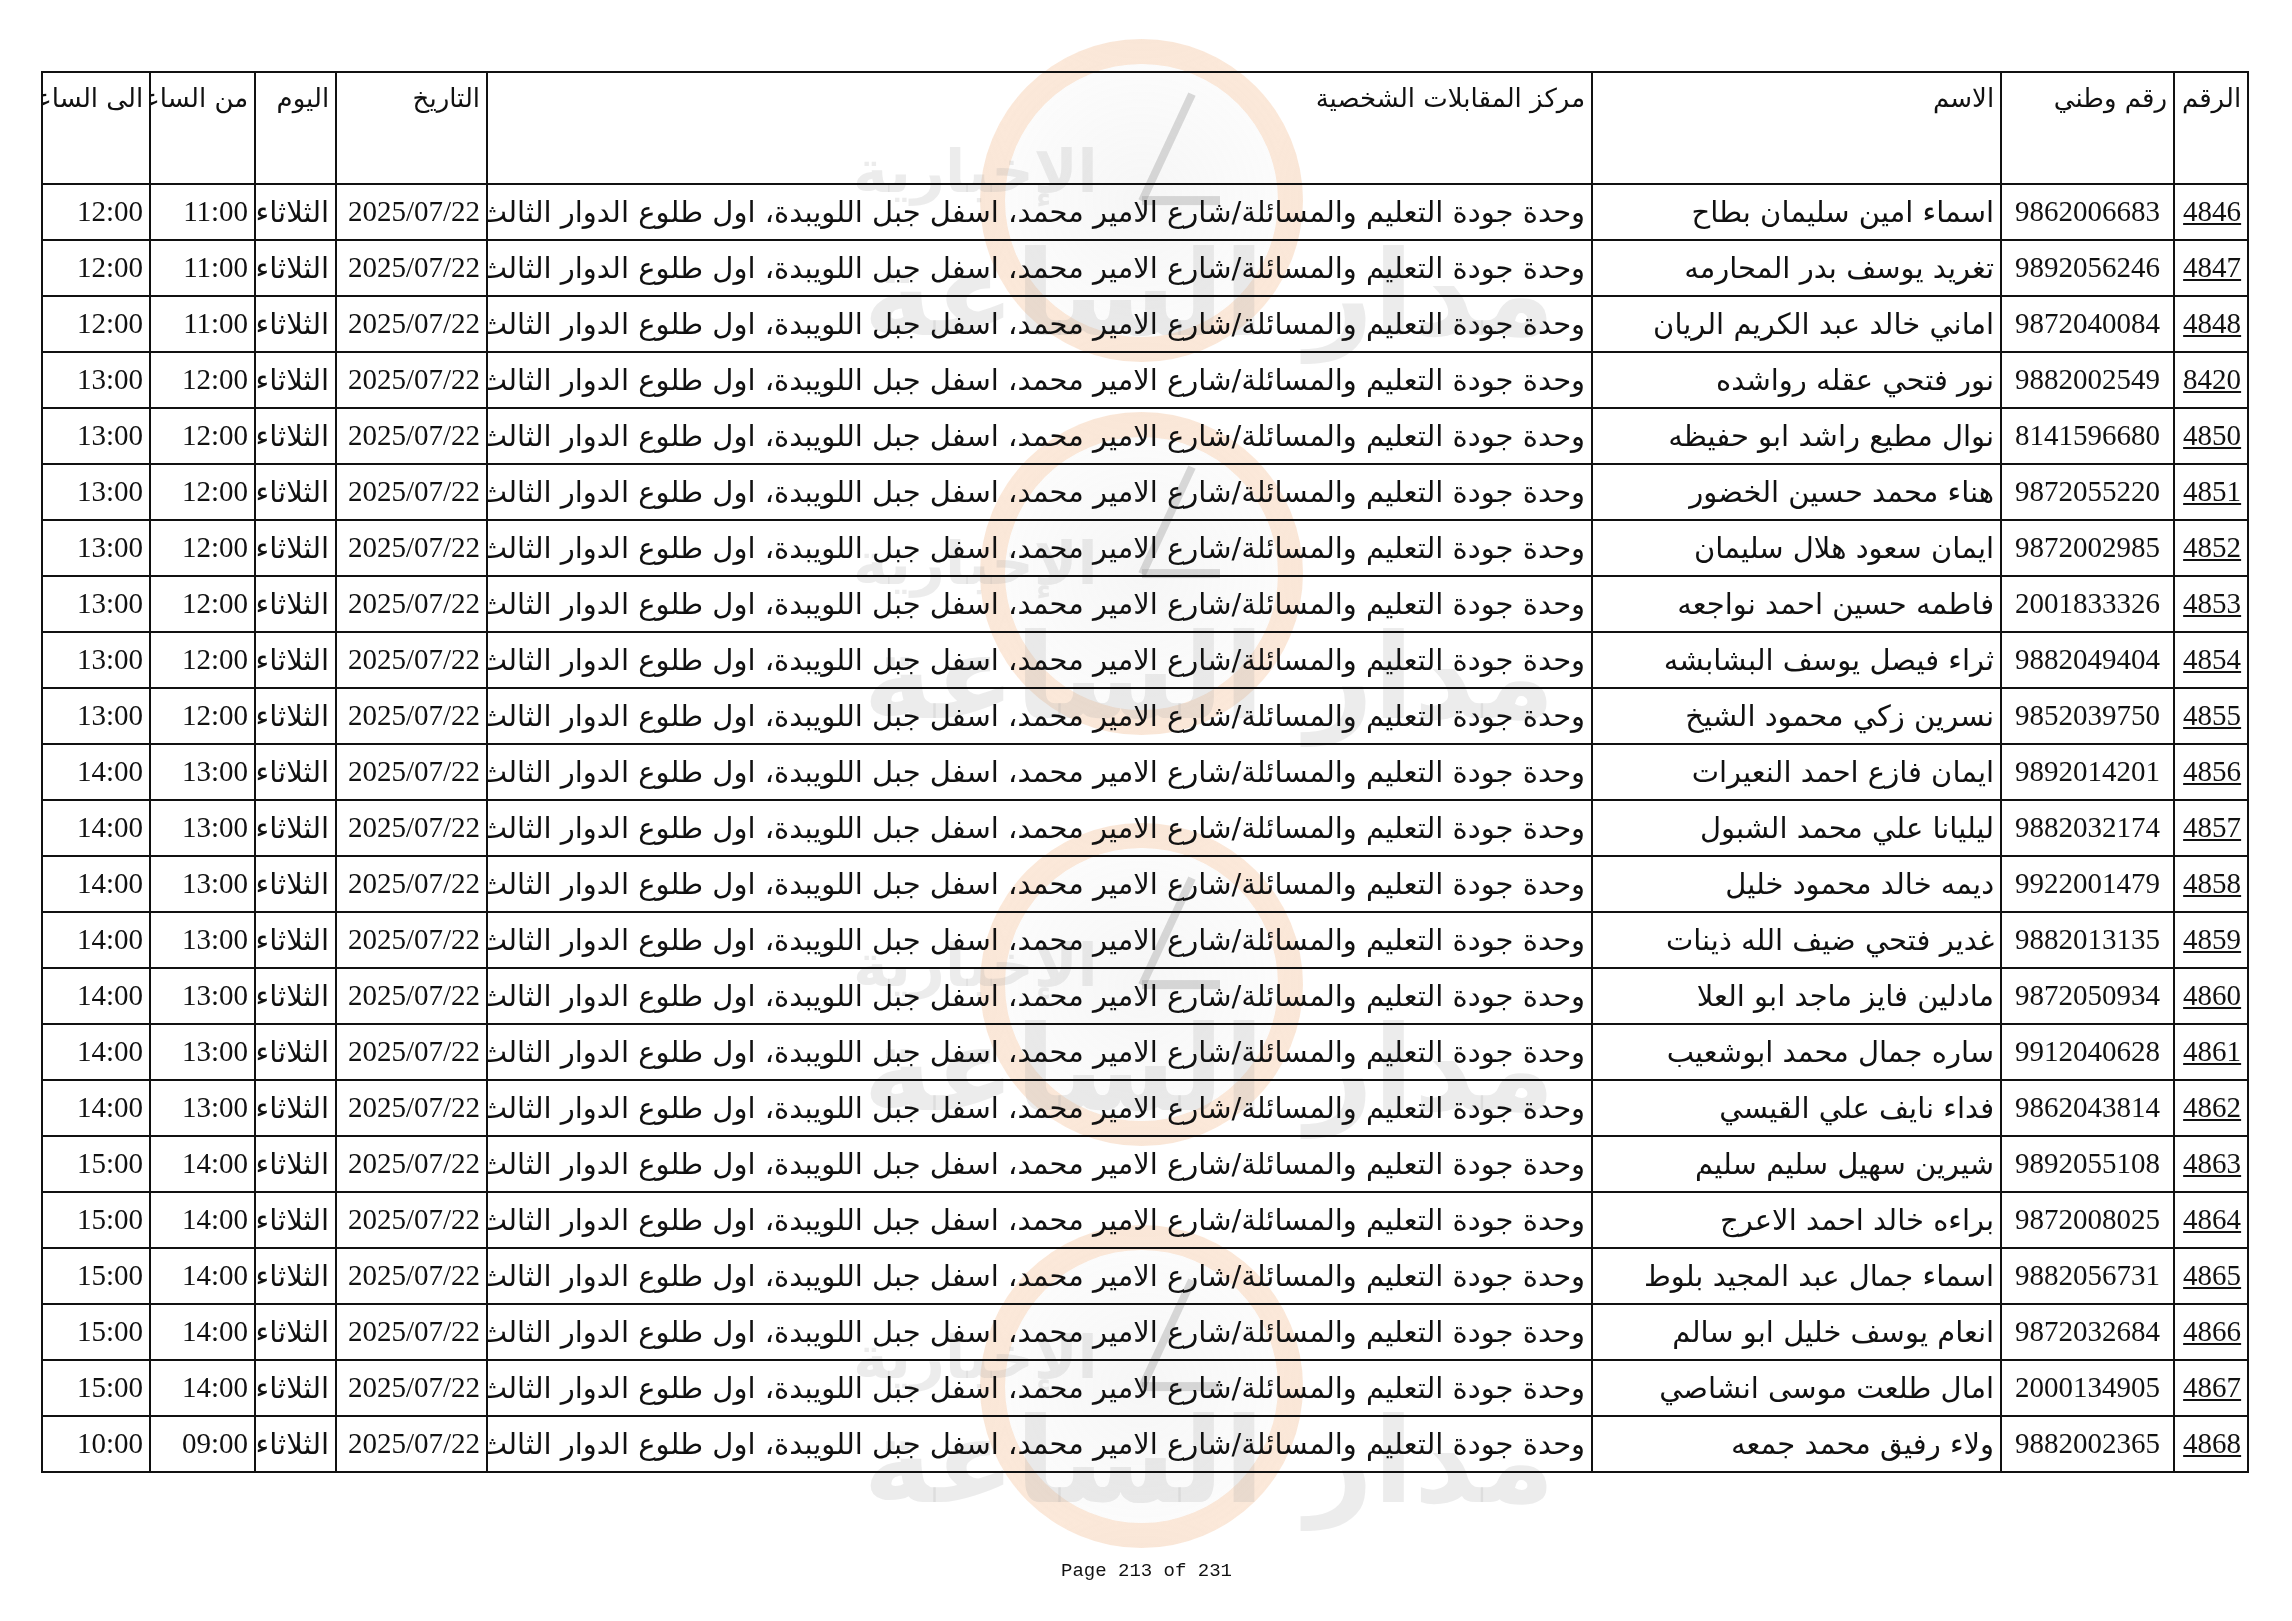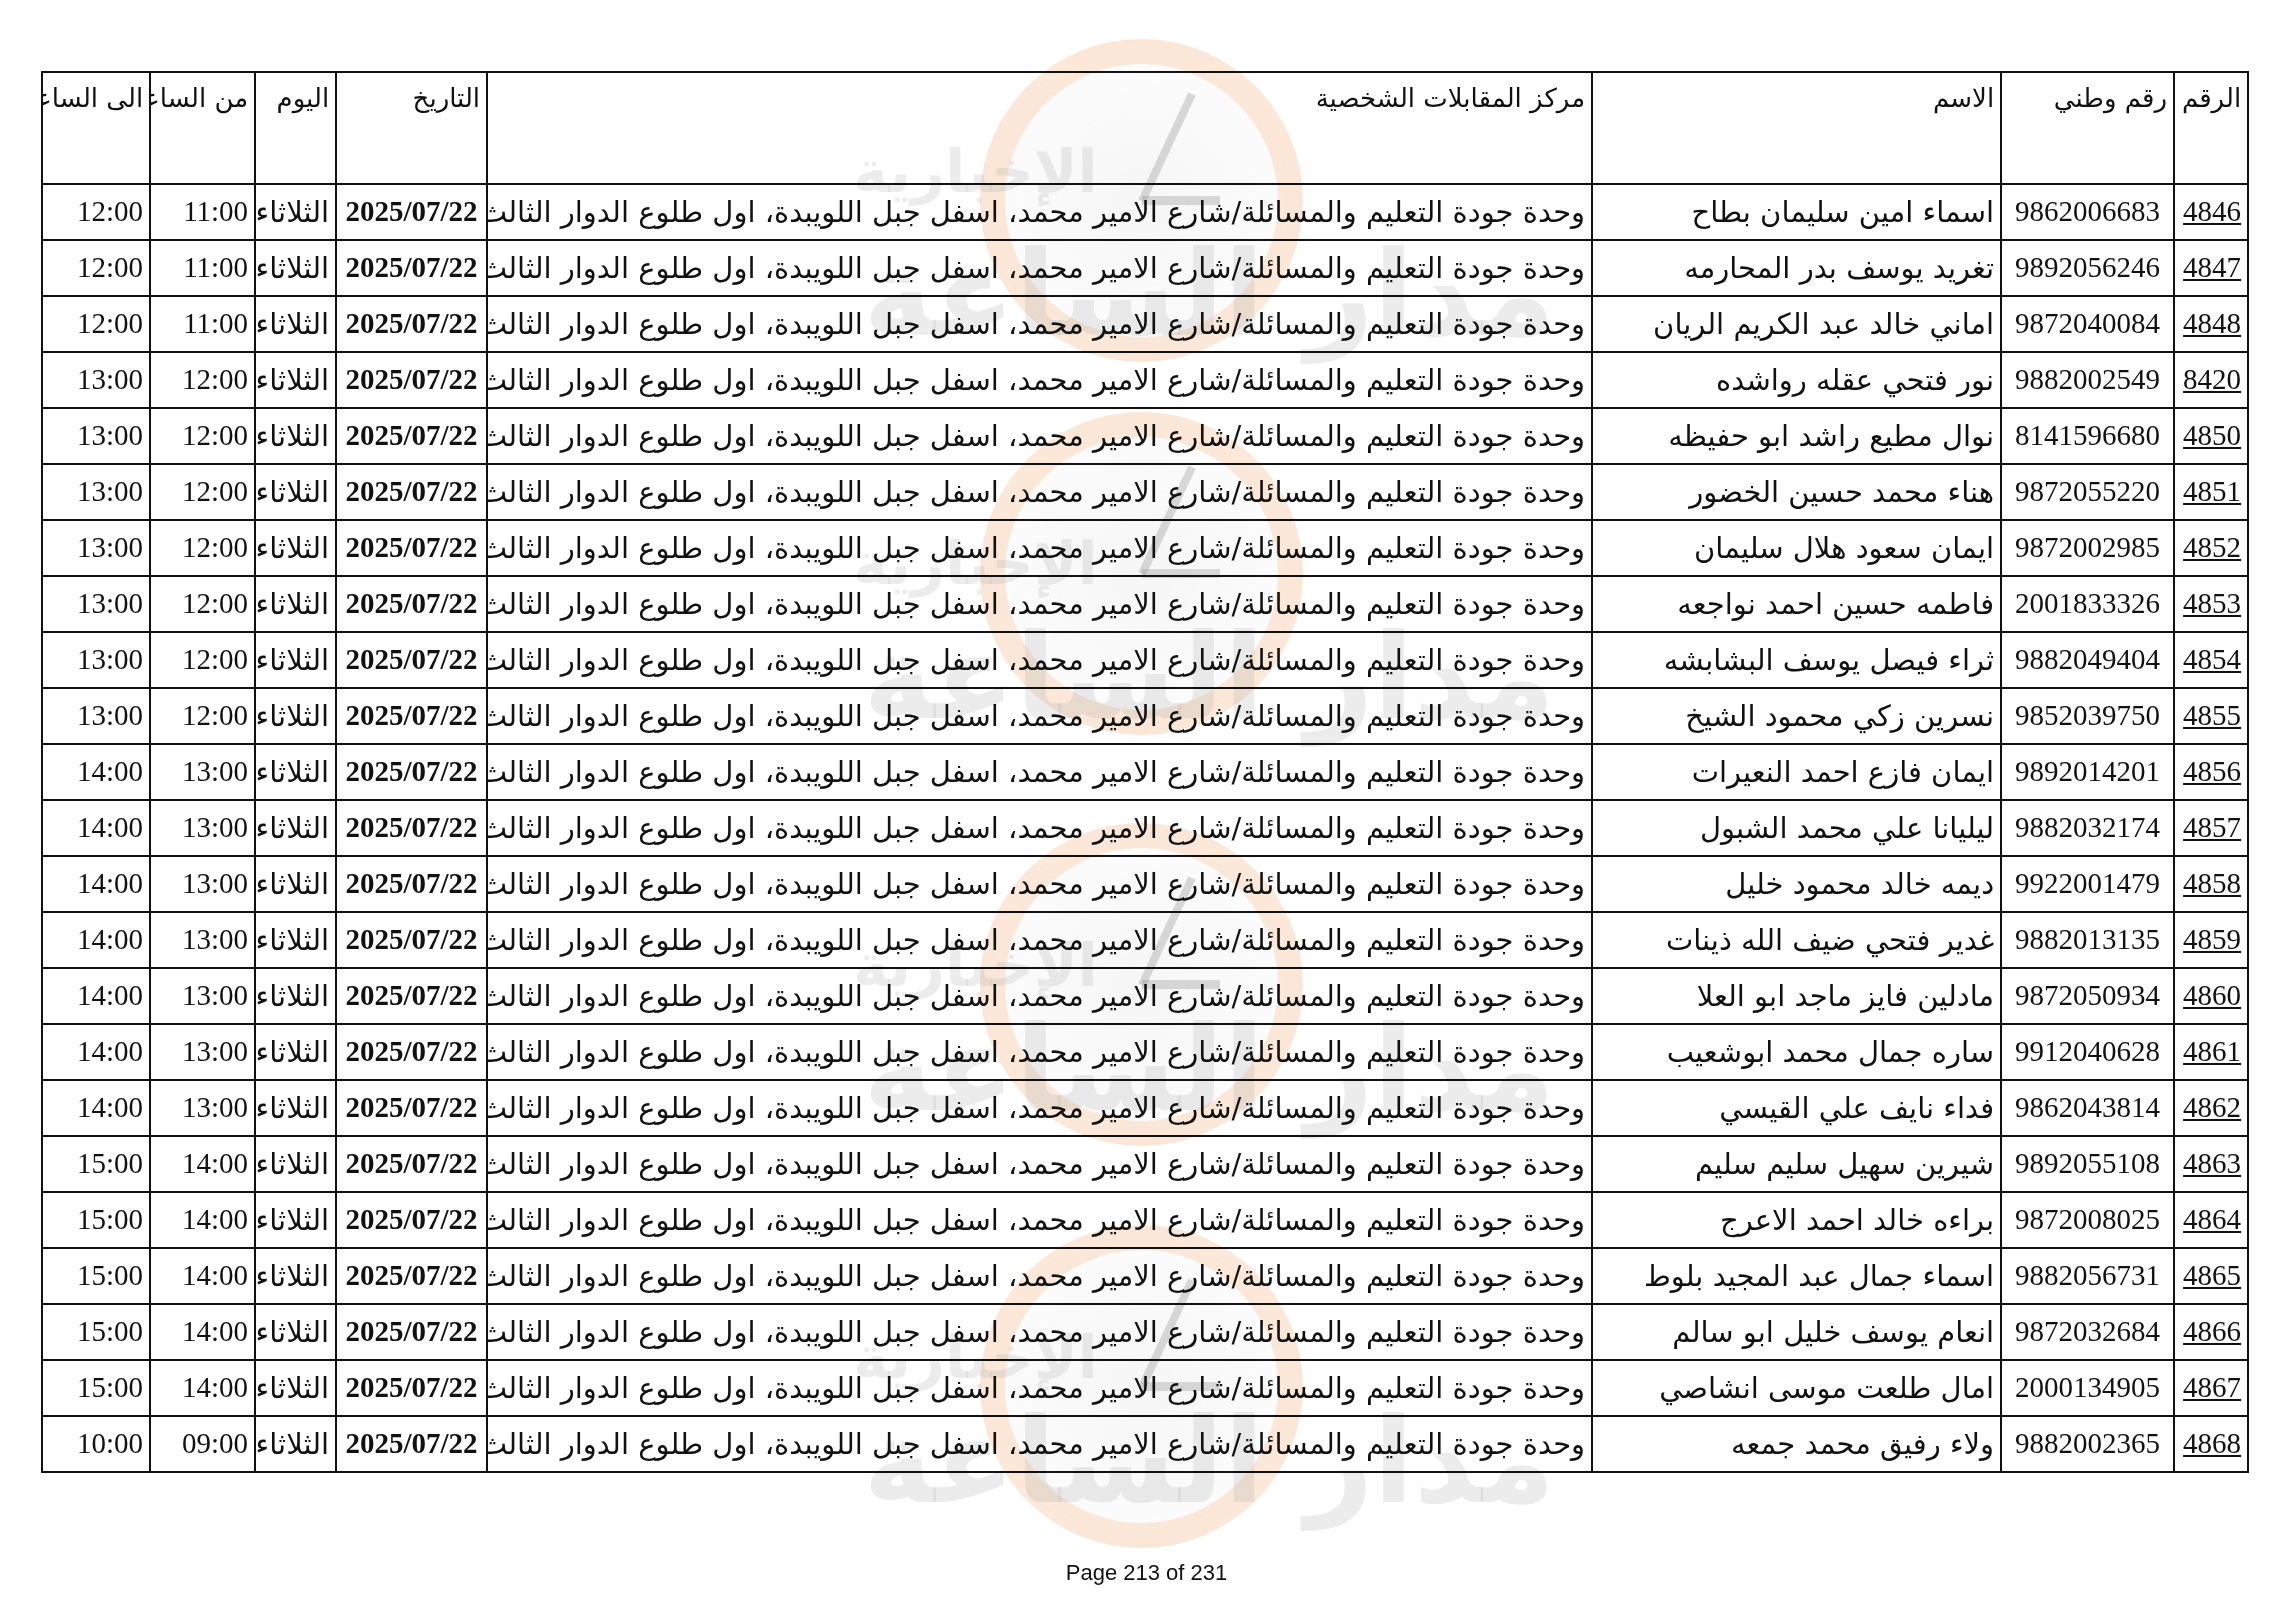--- a/index.html
+++ b/index.html
@@ -80,32 +80,32 @@
     }
     table.roster td {
       height: 54px;
       vertical-align: middle;
       font-size: 29px;
     }
     td.c-num { text-align: right; font-size: 30px; padding-top: 7.8px; text-decoration: underline; }
     td.c-nid { text-align: center; font-size: 30px; }
     td.c-name { text-align: right; font-family: "DejaVu Sans", sans-serif; font-size: 21.6px; padding-right: 23.5px; margin-top: 38px; }
     td.c-center { text-align: right; font-family: "DejaVu Sans", sans-serif; font-size: 19.6px; vertical-align: top; padding-top: 7.8px; }
-    td.c-date { text-align: center; font-size: 29px; font-weight: bold; }
+    td.c-date { text-align: right; font-size: 29px; }
     td.c-day { text-align: right; font-family: "DejaVu Sans", sans-serif; font-size: 19.6px; }
     td.c-from { text-align: right; font-size: 29px; margin-left: 21px; }
     td.c-to { text-align: right; font-size: 29px; }
     .footer {
       position: absolute;
       left: 0;
       width: 2293px;
       top: 1560px;
       text-align: center;
-      font-family: Liberation Sans, sans-serif;
-      font-size: 22px;
+      font-family: Liberation Mono, monospace;
+      font-size: 19px;
       color: #111;
       z-index: 1;
     }
   </style>
 </head>
 <body>
 
 <div class="watermark" style="left:0;top:0;width:2293px;height:1621px;">
   <div class="wm-clock" style="left:980px;top:39px;width:323px;height:323px;"></div>
   <div class="wm-clock" style="left:980px;top:412px;width:323px;height:323px;"></div>

